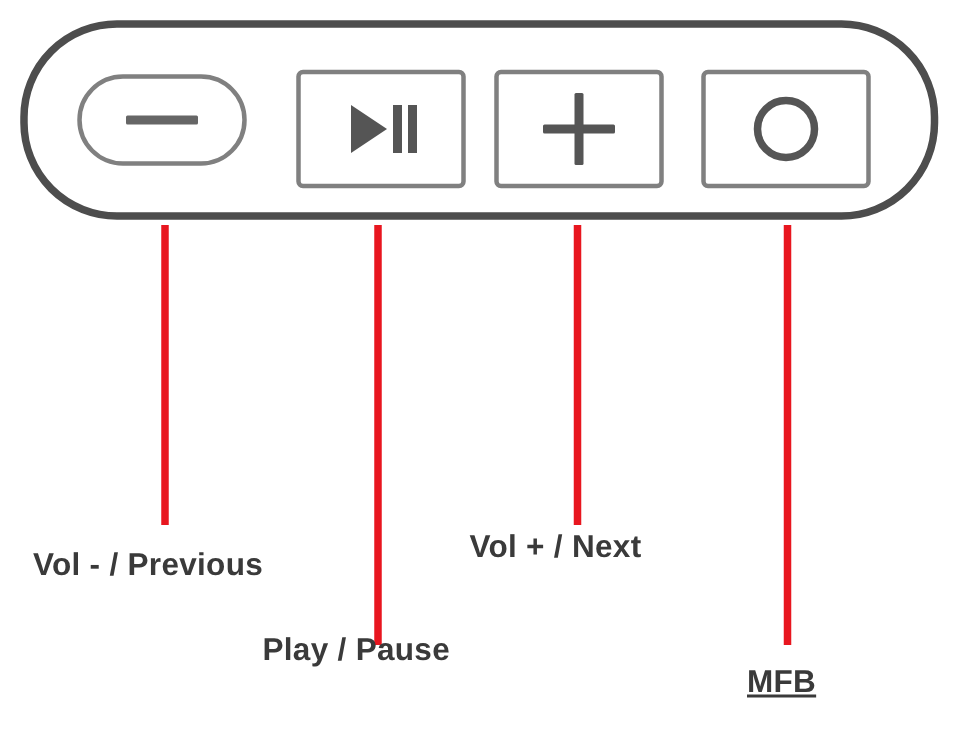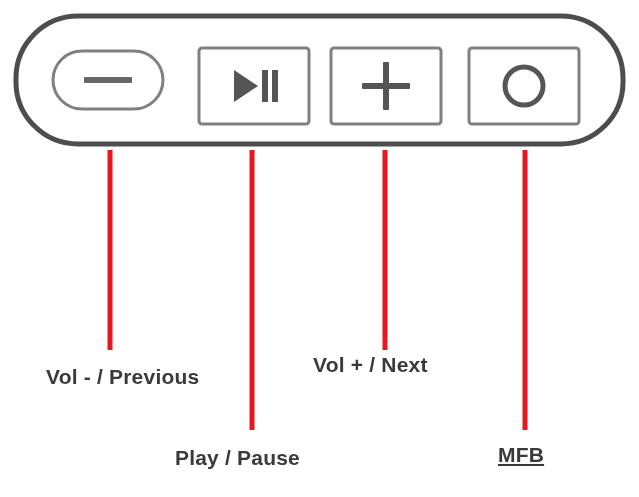--- a/index.html
+++ b/index.html
@@ -23,22 +23,22 @@
   }
   .label {
     position: absolute;
     font-family: "Liberation Sans", sans-serif;
     font-weight: bold;
     font-size: 21px;
     color: #3a3a3a;
     white-space: nowrap;
     letter-spacing: 0.2px;
   }
-  #label-vol-minus { left: 22px;  top: 365px; margin-left: 24px; }
-  #label-play      { left: 175px; top: 446px; text-align: center; }
+  #label-vol-minus { left: 22px;  top: 365px; }
+  #label-play      { left: 175px; top: 422px; text-align: center; }
   #label-vol-plus  { left: 313px; top: 353px; }
   #label-mfb       { left: 498px; top: 443px; text-decoration: underline; }
 </style>
 </head>
 <body>
 
 <div id="diagram-root">
   <svg width="639" height="497" viewBox="0 0 639 497" xmlns="http://www.w3.org/2000/svg">
 
     <rect x="16" y="16" width="607" height="128" rx="62" ry="62" fill="#ffffff" stroke="#4d4d4d" stroke-width="5"></rect>

